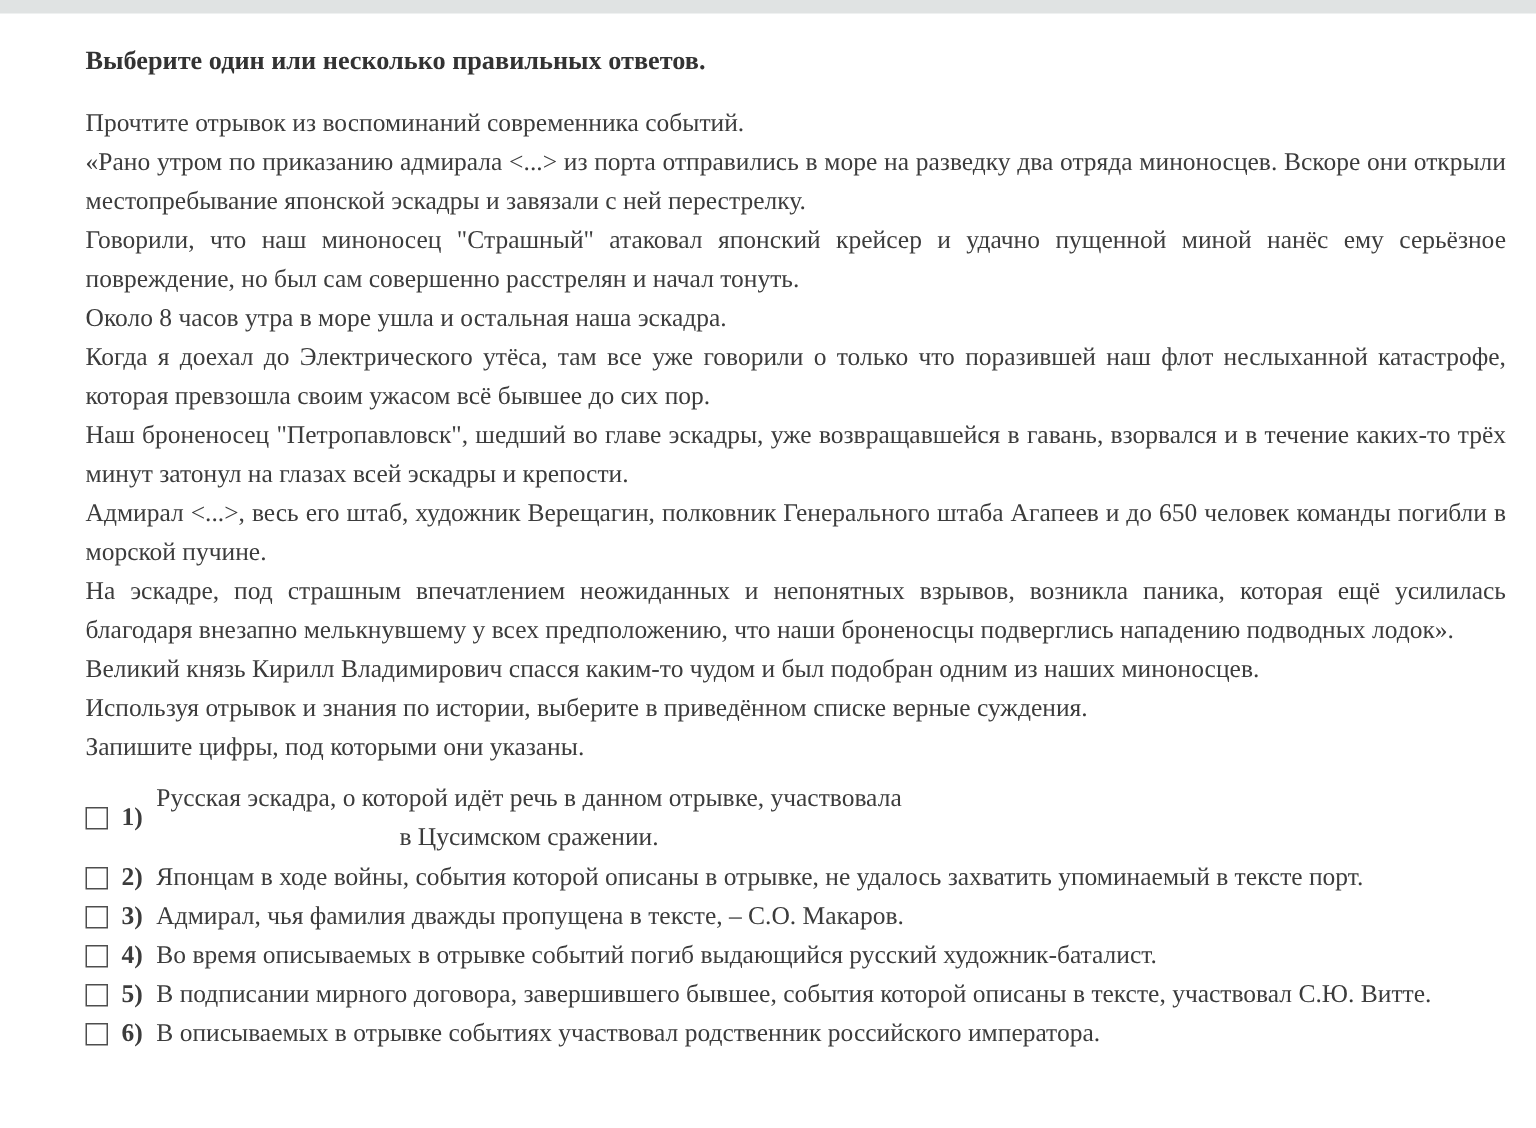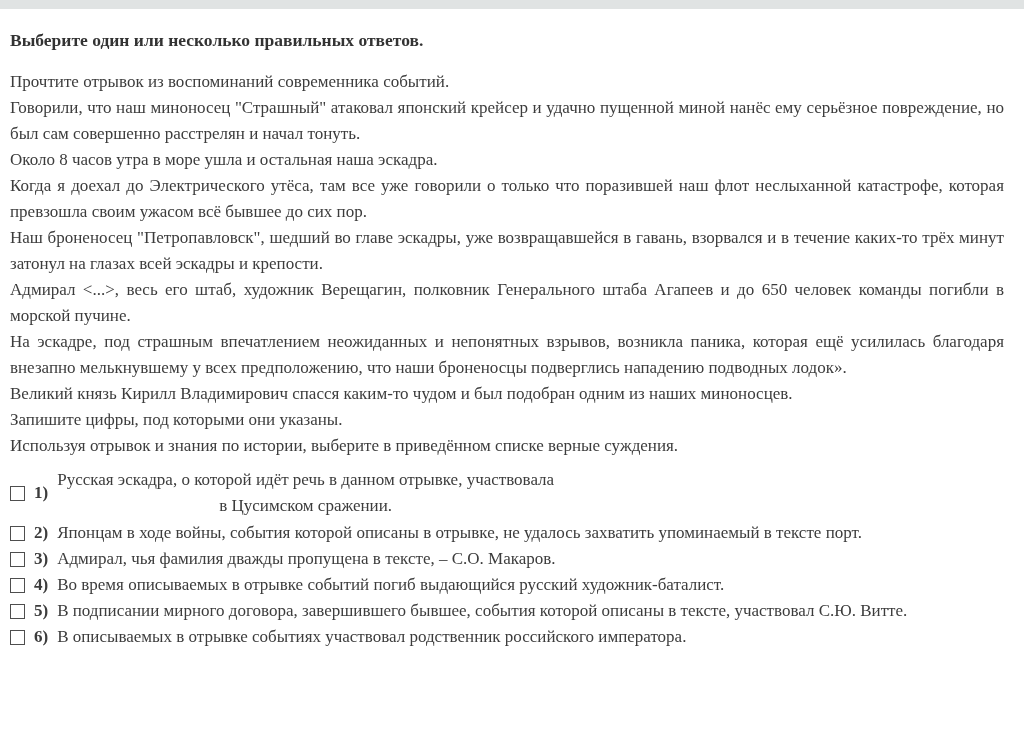--- a/index.html
+++ b/index.html
@@ -14,20 +14,21 @@
     font-family: "Liberation Serif", "DejaVu Serif", serif;
     color: #3c3c3c;
   }
   .top-bar {
     width: 100%;
     height: 9px;
     background: #e0e3e3;
   }
   .content {
     padding: 20px 20px 0 10px;
+    margin-left: 47px;
   }
   .instruction {
     font-weight: bold;
     font-size: 17.5px;
     color: #333333;
     margin: 0 0 18px 0;
     line-height: 22px;
   }
   .passage p {
     margin: 0;
@@ -77,29 +78,30 @@
 <body>
 
 <div class="top-bar"></div>
 
 <div class="content">
 
   <p class="instruction">Выберите один или несколько правильных ответов.</p>
 
   <div class="passage">
     <p class="no-justify">Прочтите отрывок из воспоминаний современника событий.</p>
+    <p>«Рано утром по приказанию адмирала &lt;...&gt; из порта отправились в море на разведку два отряда миноносцев. Вскоре они открыли местопребывание японской эскадры и завязали с ней перестрелку.</p>
     <p>Говорили, что наш миноносец "Страшный" атаковал японский крейсер и удачно пущенной миной нанёс ему серьёзное повреждение, но был сам совершенно расстрелян и начал тонуть.</p>
     <p>Около 8 часов утра в море ушла и остальная наша эскадра.</p>
     <p>Когда я доехал до Электрического утёса, там все уже говорили о только что поразившей наш флот неслыханной катастрофе, которая превзошла своим ужасом всё бывшее до сих пор.</p>
     <p>Наш броненосец "Петропавловск", шедший во главе эскадры, уже возвращавшейся в гавань, взорвался и в течение каких-то трёх минут затонул на глазах всей эскадры и крепости.</p>
     <p>Адмирал &lt;...&gt;, весь его штаб, художник Верещагин, полковник Генерального штаба Агапеев и до 650 человек команды погибли в морской пучине.</p>
     <p>На эскадре, под страшным впечатлением неожиданных и непонятных взрывов, возникла паника, которая ещё усилилась благодаря внезапно мелькнувшему у всех предположению, что наши броненосцы подверглись нападению подводных лодок».</p>
     <p>Великий князь Кирилл Владимирович спасся каким-то чудом и был подобран одним из наших миноносцев.</p>
+    <p class="no-justify">Используя отрывок и знания по истории, выберите в приведённом списке верные суждения.</p>
     <p class="no-justify">Запишите цифры, под которыми они указаны.</p>
-    <p class="no-justify">Используя отрывок и знания по истории, выберите в приведённом списке верные суждения.</p>
   </div>
 
   <div class="options">
 
     <div class="option-row two-line">
       <span class="checkbox"></span>
       <span class="option-number">1)</span>
       <span class="option-text">Русская эскадра, о которой идёт речь в данном отрывке, участвовала
 в Цусимском сражении.</span>
     </div>

